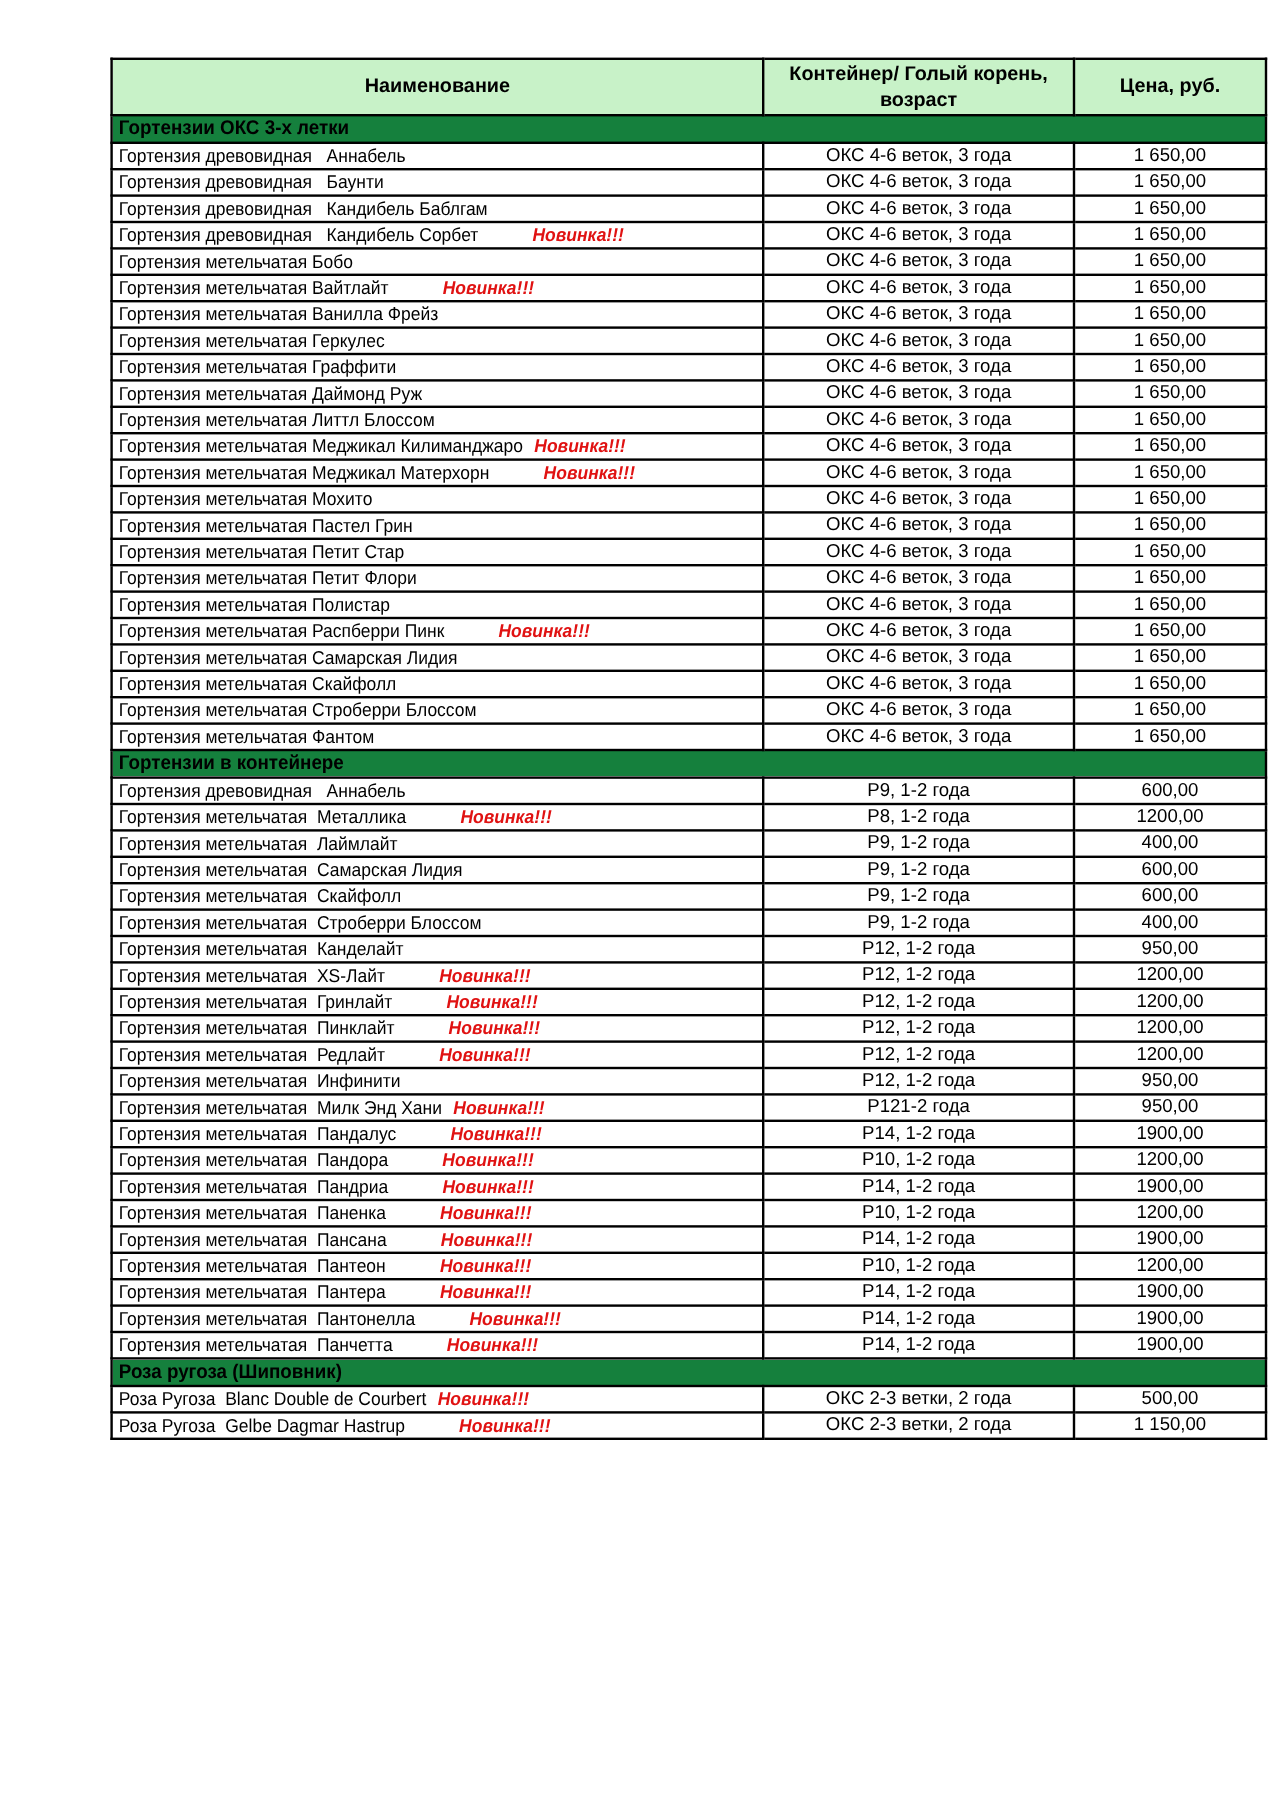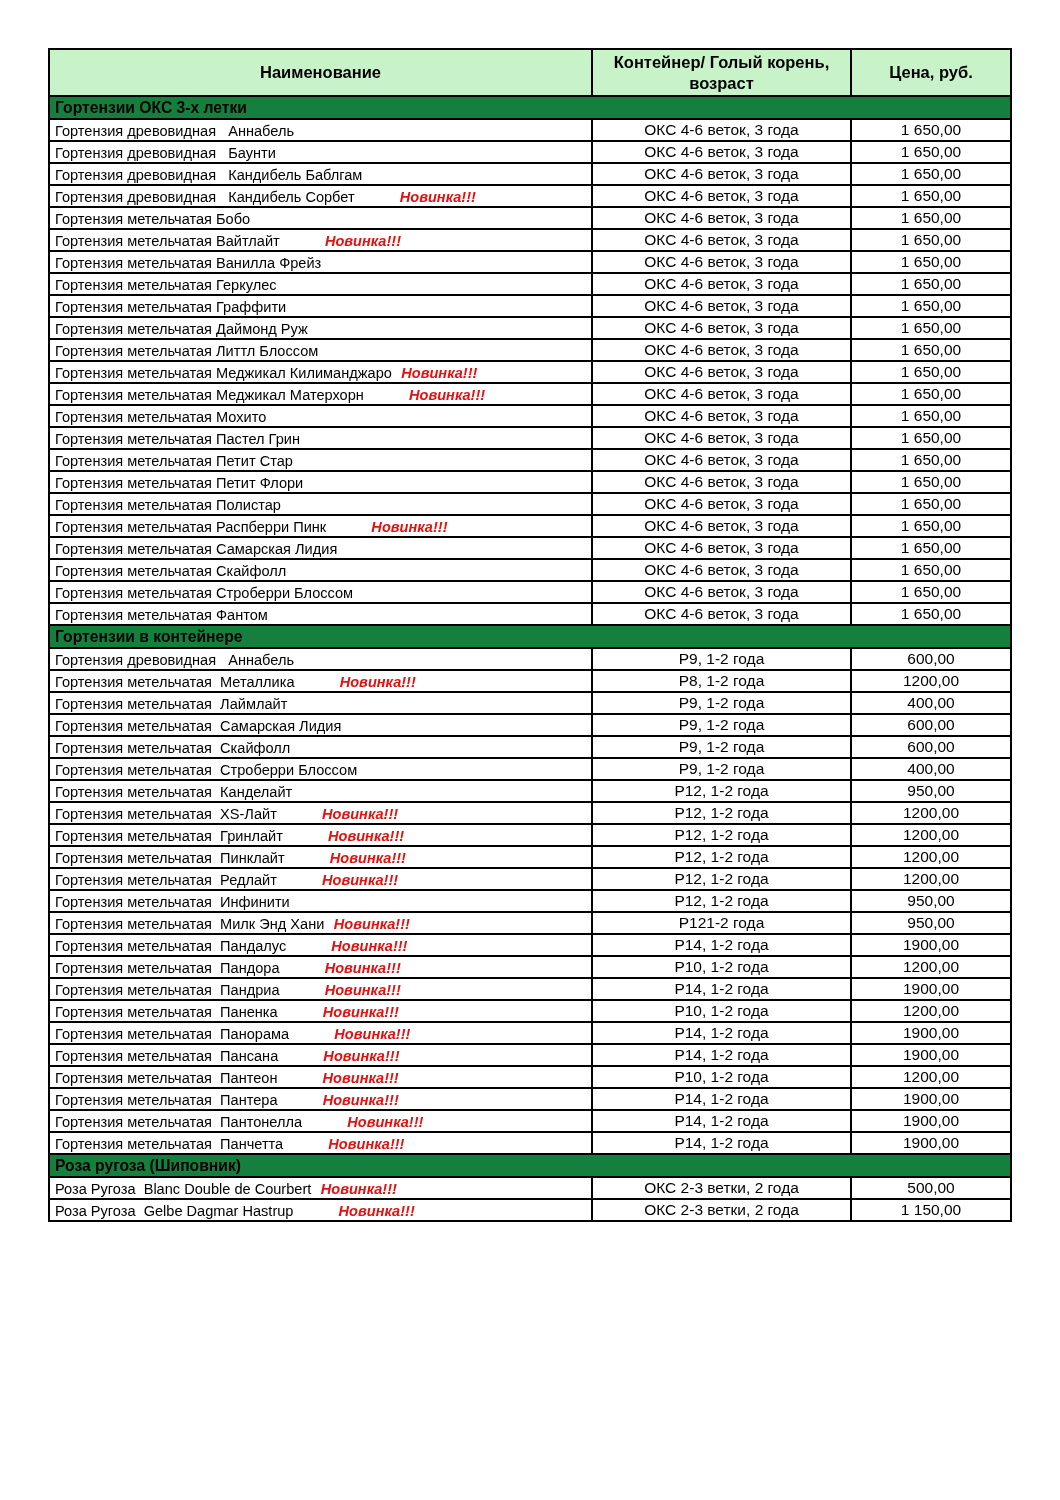--- a/index.html
+++ b/index.html
@@ -6,20 +6,21 @@
     margin: 0;
     padding: 0;
     background: #ffffff;
     width: 1060px;
     height: 1500px;
     font-family: "Liberation Sans", sans-serif;
     color: #000;
   }
   .page {
     padding: 48px 0 0 48px;
+    margin-left: 44px;
   }
   table.price-table {
     border-collapse: collapse;
     table-layout: fixed;
     width: 962px;
   }
   table.price-table th,
   table.price-table td {
     border: 2px solid #000;
     overflow: hidden;
@@ -377,27 +378,20 @@
         </tr>
         <tr>
           <td class="name-cell">
             <div class="name-wrap"><span>Гортензия метельчатая  Паненка</span><span class="badge">Новинка!!!</span></div>
           </td>
           <td class="container-cell">Р10, 1-2 года</td>
           <td class="price-cell">1200,00</td>
         </tr>
         <tr>
           <td class="name-cell">
-            <div class="name-wrap"><span>Гортензия метельчатая  Панорама</span><span class="badge">Новинка!!!</span></div>
-          </td>
-          <td class="container-cell">Р14, 1-2 года</td>
-          <td class="price-cell">1900,00</td>
-        </tr>
-        <tr>
-          <td class="name-cell">
             <div class="name-wrap"><span>Гортензия метельчатая  Пансана</span><span class="badge">Новинка!!!</span></div>
           </td>
           <td class="container-cell">Р14, 1-2 года</td>
           <td class="price-cell">1900,00</td>
         </tr>
         <tr>
           <td class="name-cell">
             <div class="name-wrap"><span>Гортензия метельчатая  Пантеон</span><span class="badge">Новинка!!!</span></div>
           </td>
           <td class="container-cell">Р10, 1-2 года</td>

